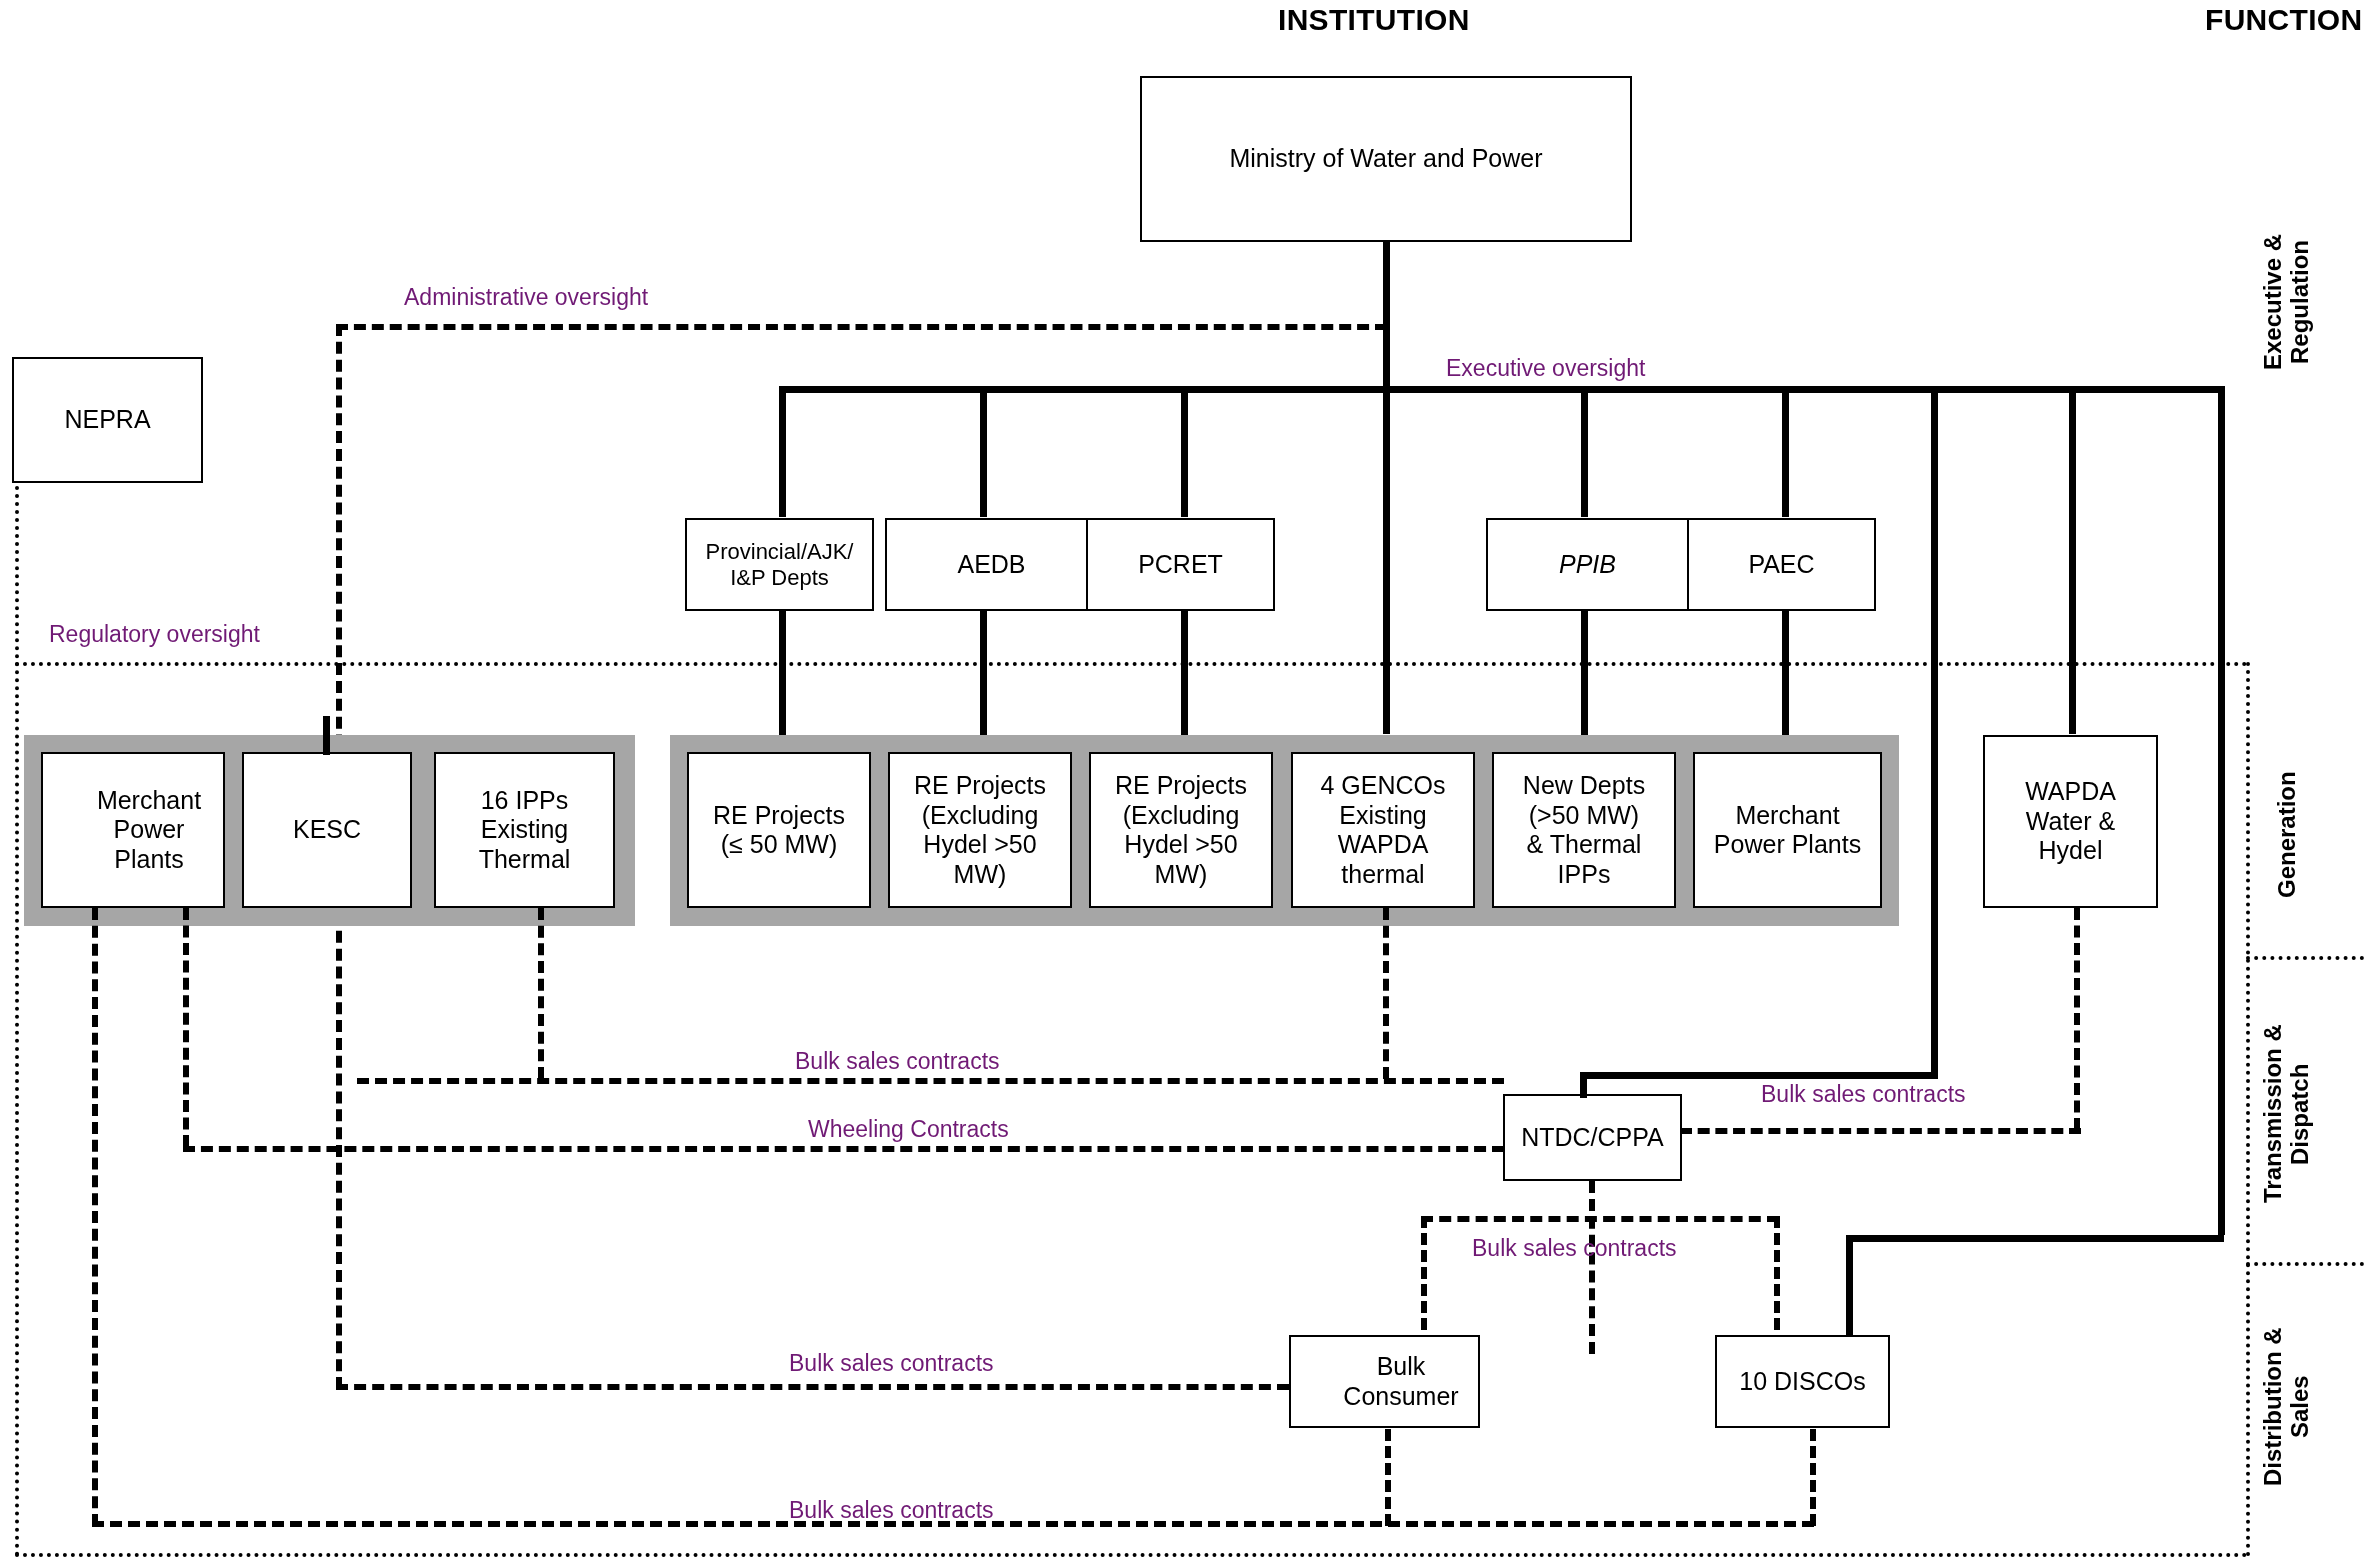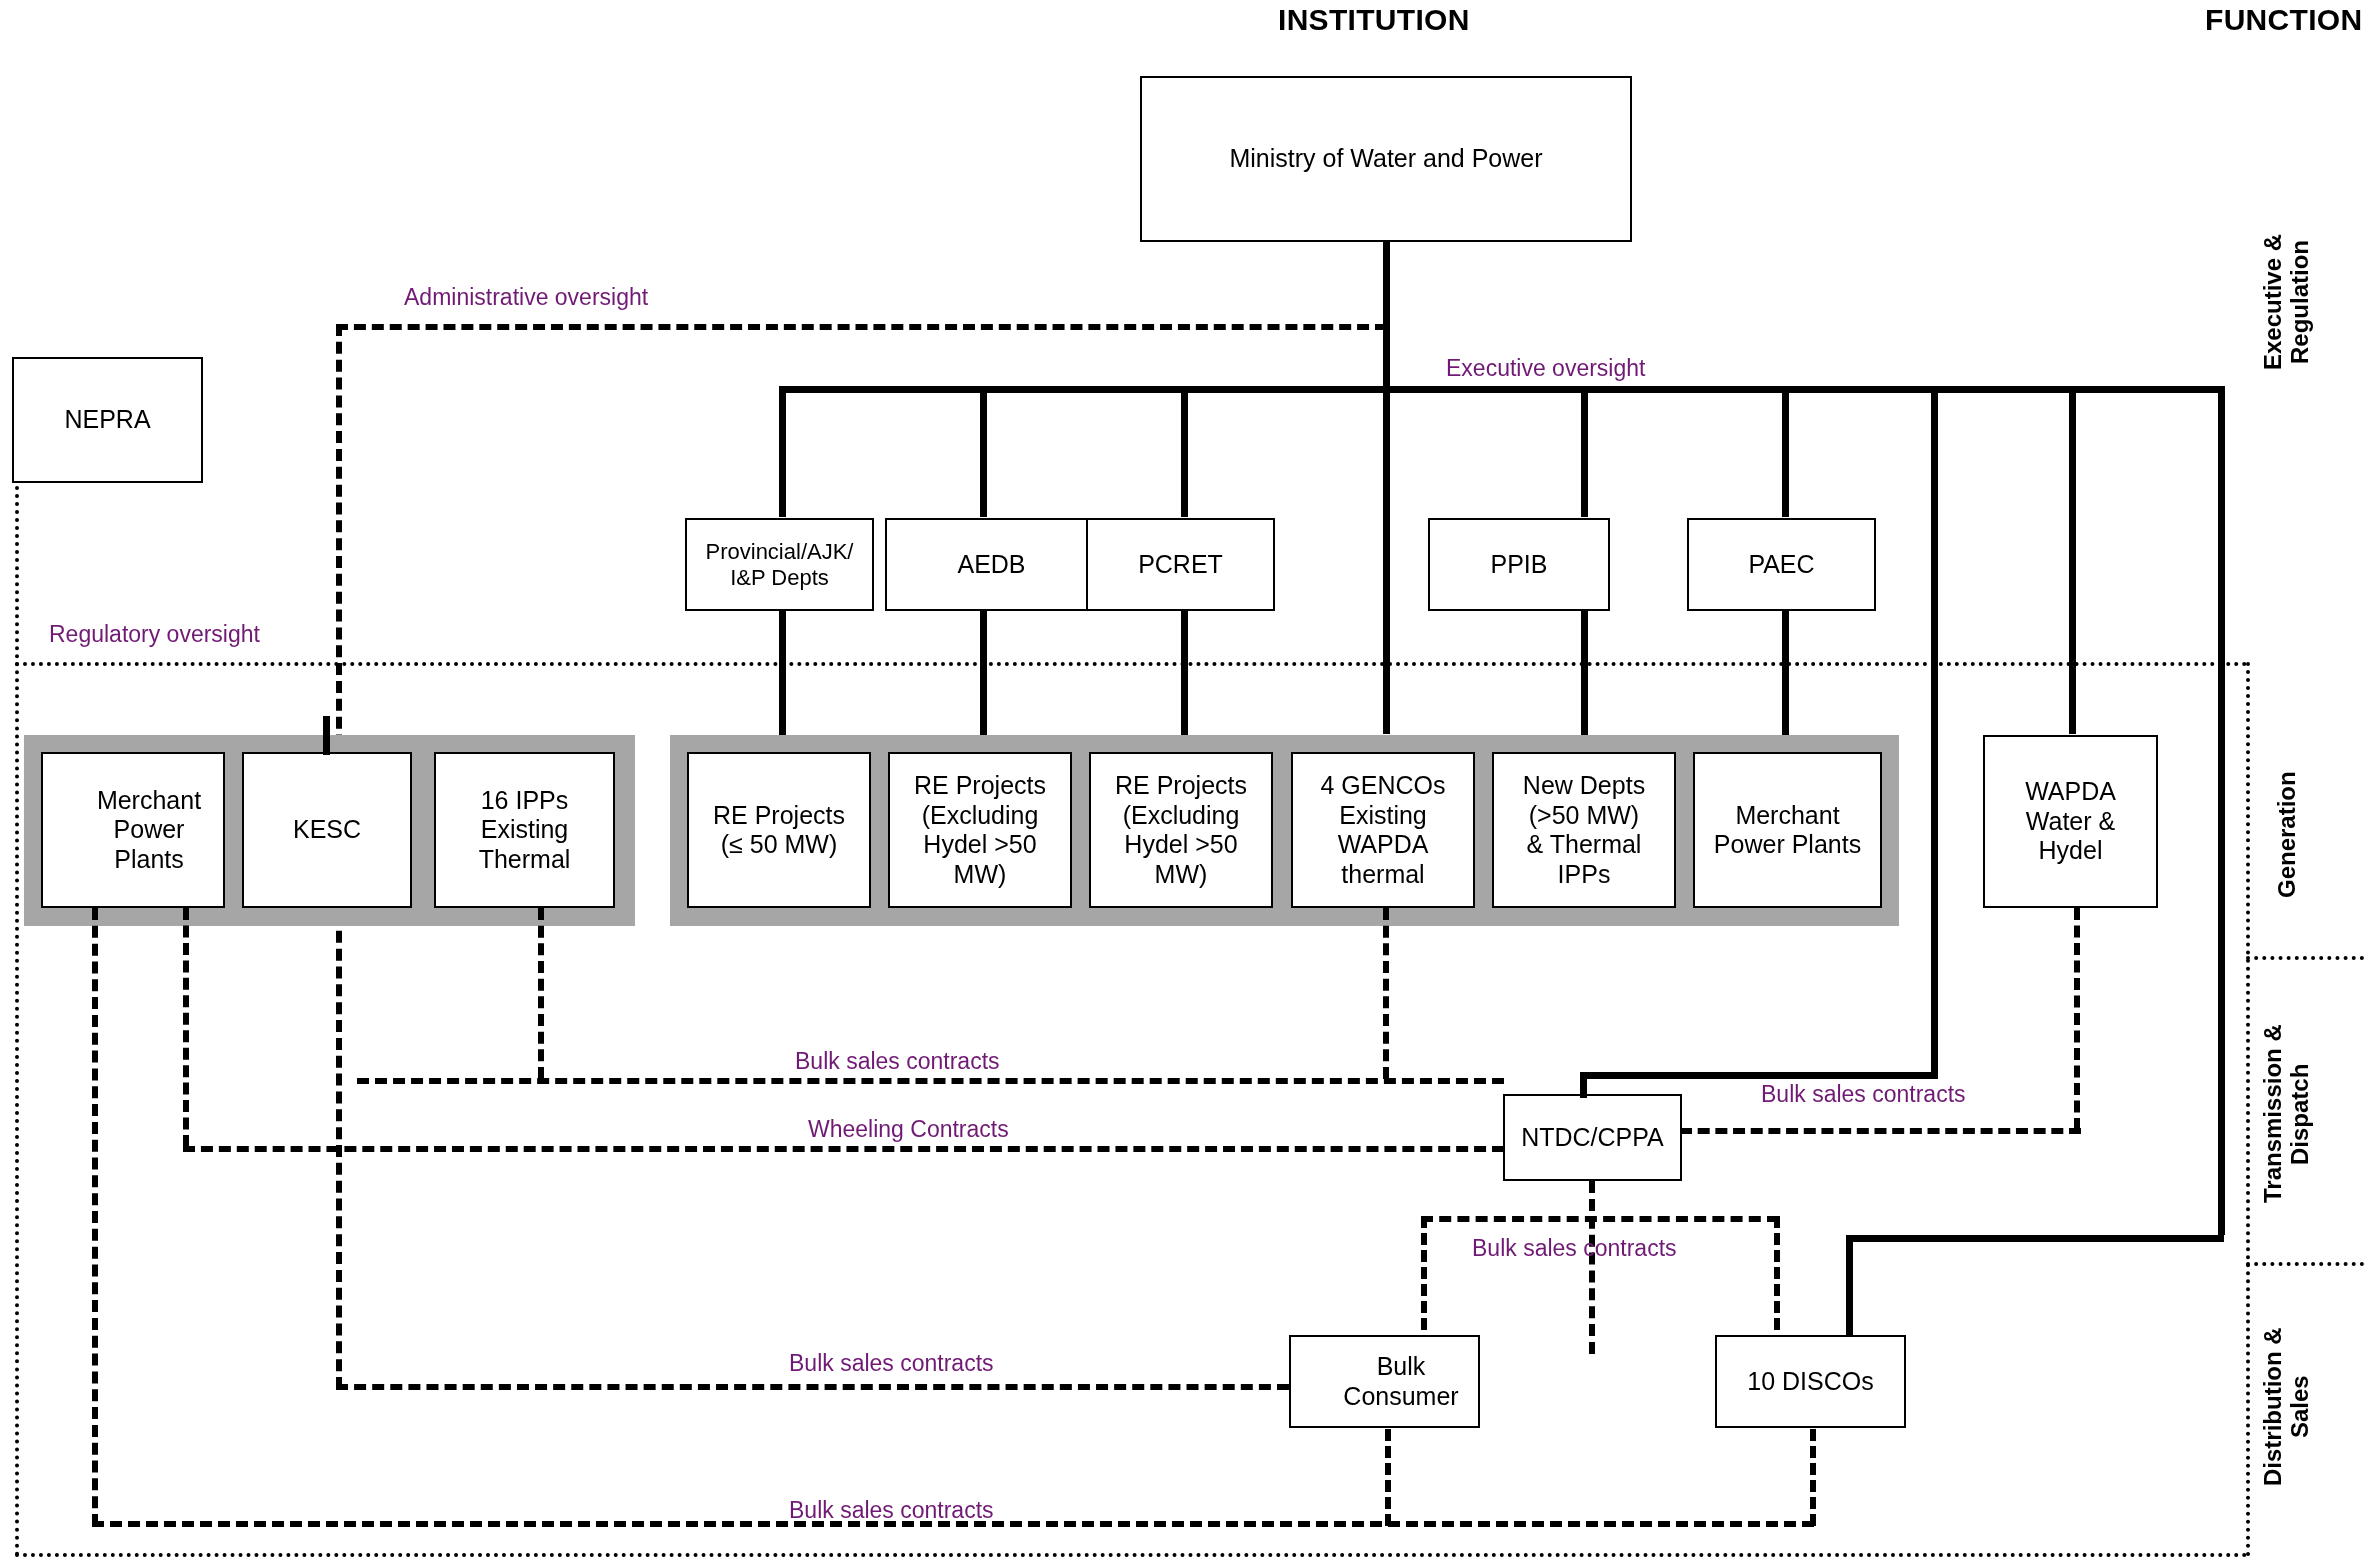--- a/index.html
+++ b/index.html
@@ -106,21 +106,21 @@
       <span>Provincial/AJK/</span>
       <span>I&amp;P Depts</span>
     </div>
   </div>
   <div class="box" style="left:885px;top:518px;width:213px;height:93px;">
     <span>AEDB</span>
   </div>
   <div class="box" style="left:1086px;top:518px;width:189px;height:93px;">
     <span>PCRET</span>
   </div>
-  <div class="box" style="left:1428px;top:518px;width:182px;height:93px;">
+  <div class="box" style="left:1486px;top:518px;width:203px;height:93px;font-style:italic;">
     <span>PPIB</span>
   </div>
   <div class="box" style="left:1687px;top:518px;width:189px;height:93px;">
     <span>PAEC</span>
   </div>
 
   <div class="sl" style="left:779px;top:611px;width:6.6px;height:124px;"></div>
   <div class="sl" style="left:980px;top:611px;width:6.6px;height:124px;"></div>
   <div class="sl" style="left:1181px;top:611px;width:6.6px;height:124px;"></div>
   <div class="sl" style="left:1581px;top:611px;width:6.6px;height:124px;"></div>
@@ -230,21 +230,21 @@
   <div class="dl h" style="left:1421px;top:1216px;width:358px;"></div>
   <div class="dl v" style="left:1421px;top:1216px;height:131px;"></div>
   <div class="dl v" style="left:1774px;top:1216px;height:131px;"></div>
 
   <div class="box thin" style="left:1289px;top:1335px;width:191px;height:93px;padding-left:37px;">
     <div>
       <span>Bulk</span>
       <span>Consumer</span>
     </div>
   </div>
-  <div class="box thin" style="left:1715px;top:1335px;width:191px;height:93px;">
+  <div class="box thin" style="left:1715px;top:1335px;width:175px;height:93px;">
     <span>10 DISCOs</span>
   </div>
 
   <div class="sl" style="left:1846px;top:1235px;width:378px;height:7.2px;"></div>
   <div class="sl" style="left:1846px;top:1235px;width:7.2px;height:102px;"></div>
 
   <div class="lbl" style="left:789px;top:1350px;">Bulk sales contracts</div>
 
   <div class="lbl" style="left:789px;top:1497px;">Bulk sales contracts</div>
   <div class="dl h" style="left:92px;top:1521px;width:1722px;"></div>

